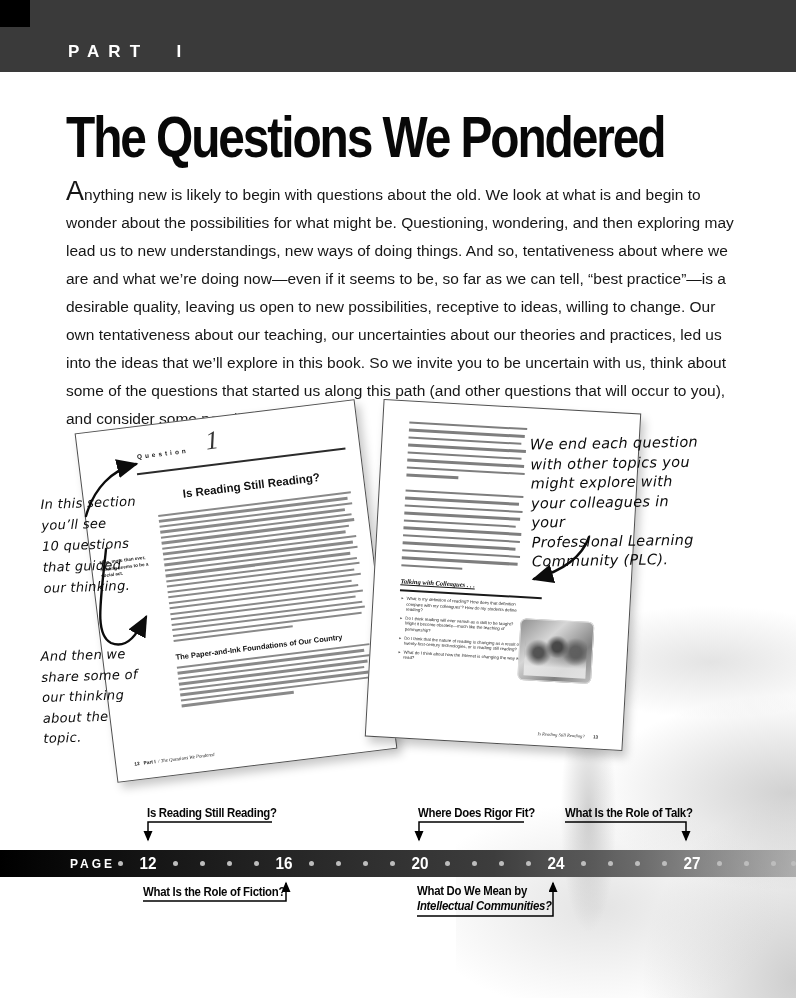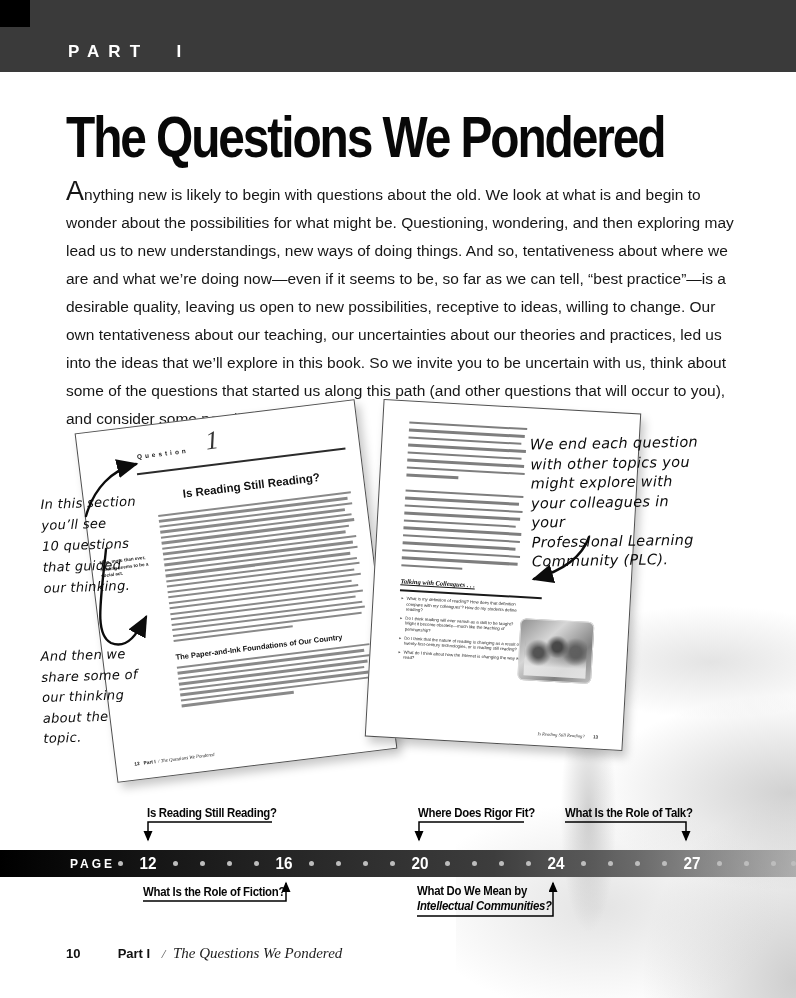--- a/index.html
+++ b/index.html
@@ -288,20 +288,14 @@
       <span class="bar-dot" style="left: 580.7px;"></span>
       <span class="bar-dot" style="left: 607.9px;"></span>
       <span class="bar-dot" style="left: 635.1px;"></span>
       <span class="bar-dot" style="left: 662.3px;"></span>
       <span class="bar-dot" style="left: 716.7px;"></span>
       <span class="bar-dot" style="left: 743.9px;"></span>
       <span class="bar-dot" style="left: 771.1px;"></span>
       <span class="bar-dot" style="left: 790.5px;"></span>
     </div>
 
-  <div class="page-footer">
-    <span class="pf-num">10</span>
-    <span class="pf-part">Part I</span>
-    <span class="pf-sep">/</span>
-    <span class="pf-title">The Questions We Pondered</span>
-  </div>
 
 </div>
 
 </body></html>

